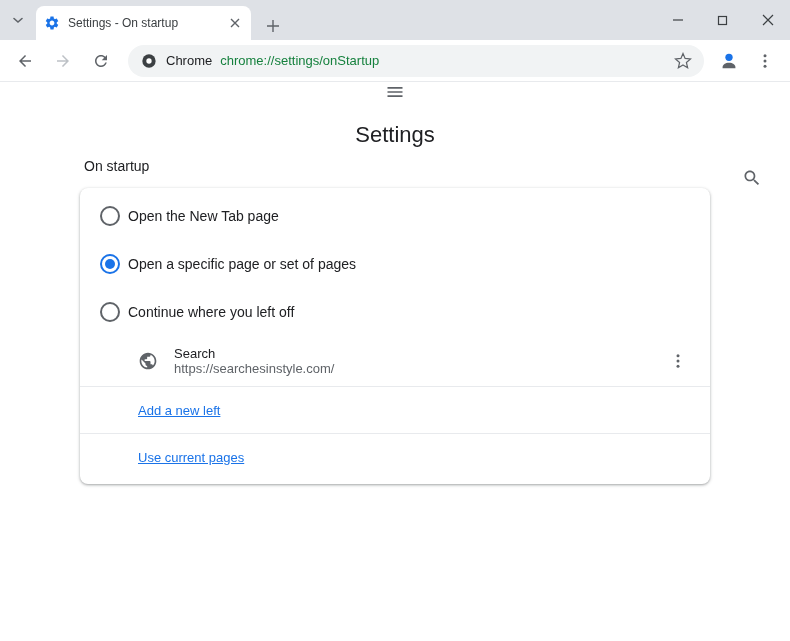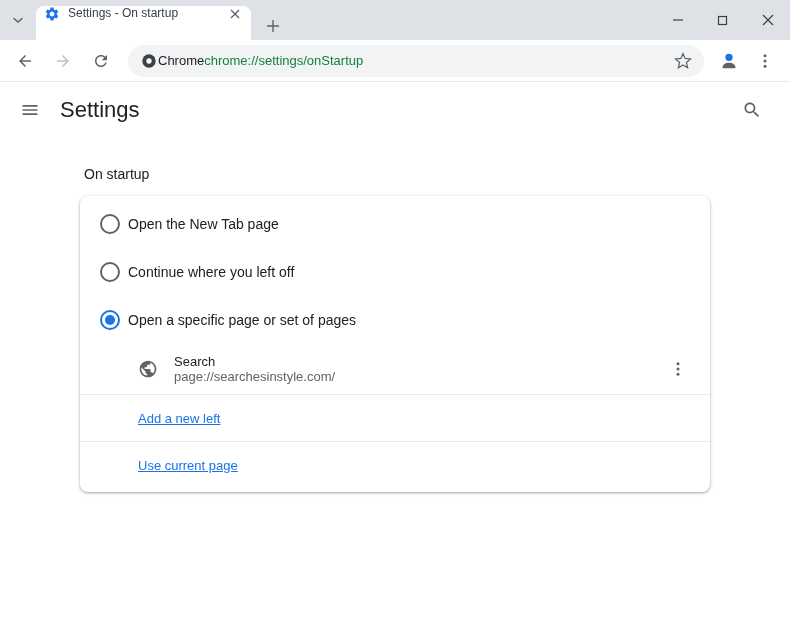--- a/index.html
+++ b/index.html
@@ -1,46 +1,46 @@
 <!DOCTYPE html>
 <html><head>
   <meta charset="utf-8">
   <style>
     * { margin: 0; padding: 0; box-sizing: border-box; font-family: 'Segoe UI', Arial, sans-serif; }
     body { width: 790px; height: 641px; background: #fff; overflow: hidden; }
     
     .titlebar { height: 40px; display: flex; align-items: flex-end; background: #dee1e6; }
     .tab-dropdown { width: 36px; height: 40px; display: flex; align-items: center; justify-content: center; cursor: pointer; }
-    .tab { background: #fff; height: 34px; width: 215px; border-radius: 8px 8px 0 0; display: flex; align-items: flex-start; padding: 0 8px; gap: 8px; position: relative; }
+    .tab { background: #fff; height: 34px; width: 215px; border-radius: 8px 8px 0 0; display: flex; align-items: center; padding: 0 8px; gap: 8px; position: relative; }
     .tab-favicon { width: 16px; height: 16px; display: flex; align-items: center; justify-content: center; }
     .tab-title { font-size: 12px; color: #3c4043; flex: 1; white-space: nowrap; overflow: hidden; }
     .tab-close { width: 16px; height: 16px; display: flex; align-items: center; justify-content: center; cursor: pointer; color: #5f6368; }
     .new-tab { width: 28px; height: 28px; display: flex; align-items: center; justify-content: center; margin-left: 8px; cursor: pointer; color: #5f6368; }
     .window-controls { margin-left: auto; display: flex; height: 40px; }
     .window-btn { width: 45px; display: flex; align-items: center; justify-content: center; cursor: pointer; color: #3c4043; }
     
     .toolbar { height: 42px; background: #fff; display: flex; align-items: center; padding: 0 8px; gap: 4px; border-bottom: 1px solid #e8eaed; }
     .nav-btn { width: 34px; height: 34px; display: flex; align-items: center; justify-content: center; border-radius: 50%; cursor: pointer; color: #5f6368; }
     .nav-btn.disabled { color: #bdc1c6; }
-    .omnibox { flex: 1; height: 32px; background: #f1f3f4; border-radius: 16px; display: flex; align-items: center; padding: 0 12px; margin: 0 6px; }
+    .omnibox { flex: 1; height: 32px; background: #f1f3f4; border-radius: 16px; display: flex; align-items: center; padding: 0 12px; gap: 8px; margin: 0 6px; }
     .omnibox-icon { width: 18px; height: 18px; display: flex; align-items: center; justify-content: center; }
     .omnibox-chrome { font-size: 13px; color: #202124; font-weight: 500; }
     .omnibox-url { font-size: 13px; color: #15803d; flex: 1; }
     .star-btn { width: 18px; height: 18px; display: flex; align-items: center; justify-content: center; cursor: pointer; color: #5f6368; }
     .toolbar-right { display: flex; align-items: center; gap: 4px; }
     .profile-btn { width: 30px; height: 30px; display: flex; align-items: center; justify-content: center; border-radius: 50%; cursor: pointer; }
     .menu-btn { width: 34px; height: 34px; display: flex; align-items: center; justify-content: center; cursor: pointer; color: #5f6368; }
     
-    .settings-header { height: 56px; display: flex; align-items: center; padding: 0 20px; gap: 20px; }
+    .settings-header { height: 56px; display: flex; align-items: center; padding: 0 20px; gap: 20px; flex-direction: column; }
     .hamburger { width: 20px; height: 20px; cursor: pointer; color: #5f6368; }
     .settings-title { font-size: 22px; color: #202124; font-weight: 400; }
     .search-btn { margin-left: auto; width: 36px; height: 36px; display: flex; align-items: center; justify-content: center; cursor: pointer; color: #5f6368; }
     
     .content { padding: 20px 0; display: flex; justify-content: center; }
-    .content-inner { width: 630px; margin-top: 8px; }
+    .content-inner { width: 630px; }
     .section-title { font-size: 14px; color: #202124; margin-bottom: 14px; padding-left: 4px; font-weight: 500; }
     .card { background: #fff; border-radius: 8px; box-shadow: 0 1px 2px rgba(60,64,67,0.3), 0 1px 3px 1px rgba(60,64,67,0.15); padding: 4px 0; }
     .radio-row { display: flex; align-items: center; padding: 14px 20px; gap: 8px; cursor: pointer; }
     .radio { width: 20px; height: 20px; border-radius: 50%; border: 2px solid #5f6368; position: relative; flex-shrink: 0; }
     .radio.selected { border-color: #1a73e8; }
     .radio.selected::after { content: ''; position: absolute; top: 3px; left: 3px; width: 10px; height: 10px; background: #1a73e8; border-radius: 50%; }
     .radio-label { font-size: 14px; color: #202124; }
     .page-row { display: flex; align-items: center; padding: 10px 20px 10px 58px; gap: 16px; border-bottom: 1px solid #e8eaed; margin: 0 0 0 0; }
     .page-globe { width: 20px; height: 20px; color: #5f6368; flex-shrink: 0; }
     .page-info { flex: 1; }
@@ -161,46 +161,46 @@
 
 <div class="content">
   <div class="content-inner">
     <div class="section-title">On startup</div>
     <div class="card">
       <div class="radio-row">
         <div class="radio"></div>
         <div class="radio-label">Open the New Tab page</div>
       </div>
       <div class="radio-row">
+        <div class="radio selected"></div>
+        <div class="radio-label">Open a specific page or set of pages</div>
+      </div>
+      <div class="radio-row">
         <div class="radio"></div>
         <div class="radio-label">Continue where you left off</div>
-      </div>
-      <div class="radio-row">
-        <div class="radio selected"></div>
-        <div class="radio-label">Open a specific page or set of pages</div>
       </div>
       <div class="page-row">
         <div class="page-globe">
           <svg width="20" height="20" viewBox="0 0 24 24">
               <path fill="#5f6368" d="M12 2C6.48 2 2 6.48 2 12s4.48 10 10 10 10-4.48 10-10S17.52 2 12 2zm-1 17.93c-3.95-.49-7-3.85-7-7.93 0-.62.08-1.21.21-1.79L9 15v1c0 1.1.9 2 2 2v1.93zm6.9-2.54c-.26-.81-1-1.39-1.9-1.39h-1v-3c0-.55-.45-1-1-1H8v-2h2c.55 0 1-.45 1-1V7h2c1.1 0 2-.9 2-2v-.41c2.93 1.19 5 4.06 5 7.41 0 2.08-.8 3.97-2.1 5.39z"></path>
             </svg>
         </div>
         <div class="page-info">
           <div class="page-title">Search</div>
-          <div class="page-url">page://searchesinstyle.com/</div>
+          <div class="page-url">https://searchesinstyle.com/</div>
         </div>
         <div class="page-menu">
           <svg width="18" height="18" viewBox="0 0 24 24">
               <circle cx="12" cy="5" r="2" fill="#5f6368"></circle>
               <circle cx="12" cy="12" r="2" fill="#5f6368"></circle>
               <circle cx="12" cy="19" r="2" fill="#5f6368"></circle>
             </svg>
         </div>
       </div>
       <div class="link-row">
         <span class="link">Add a new left</span>
       </div>
       <div class="link-row">
-        <span class="link">Use current page</span>
+        <span class="link">Use current pages</span>
       </div>
     </div>
   </div>
 </div>
 
 </body></html>

